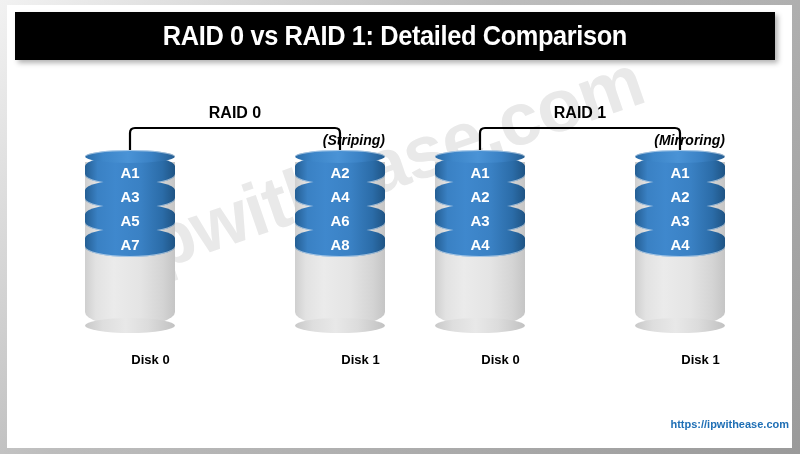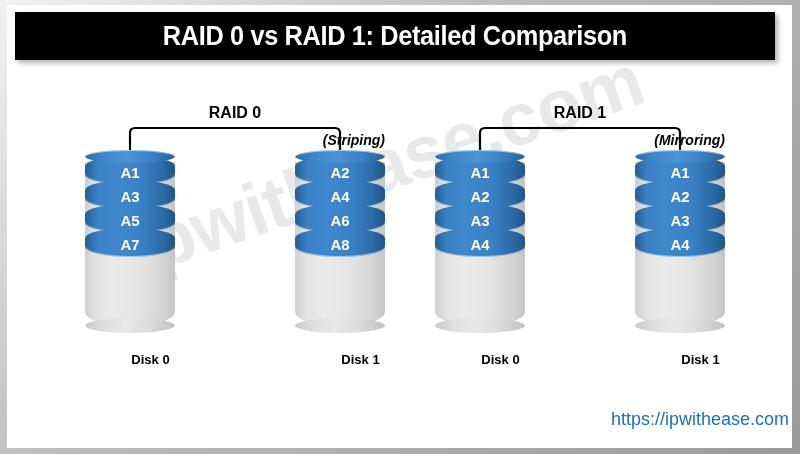--- a/index.html
+++ b/index.html
@@ -214,22 +214,22 @@
     text-align: center;
     margin-left: 41px;
   }
 
   
   .footer-url {
     position: absolute;
     right: 28px;
     bottom: 24px;
     font-family: "Liberation Sans", sans-serif;
-    font-weight: normal;
-    font-size: 18px;
+    font-weight: bold;
+    font-size: 11px;
     color: #1f6fb5;
     text-decoration: none;
   }
 </style>
 </head>
 <body>
 
 <div id="screen">
 
   <div class="frame-outer"></div>

